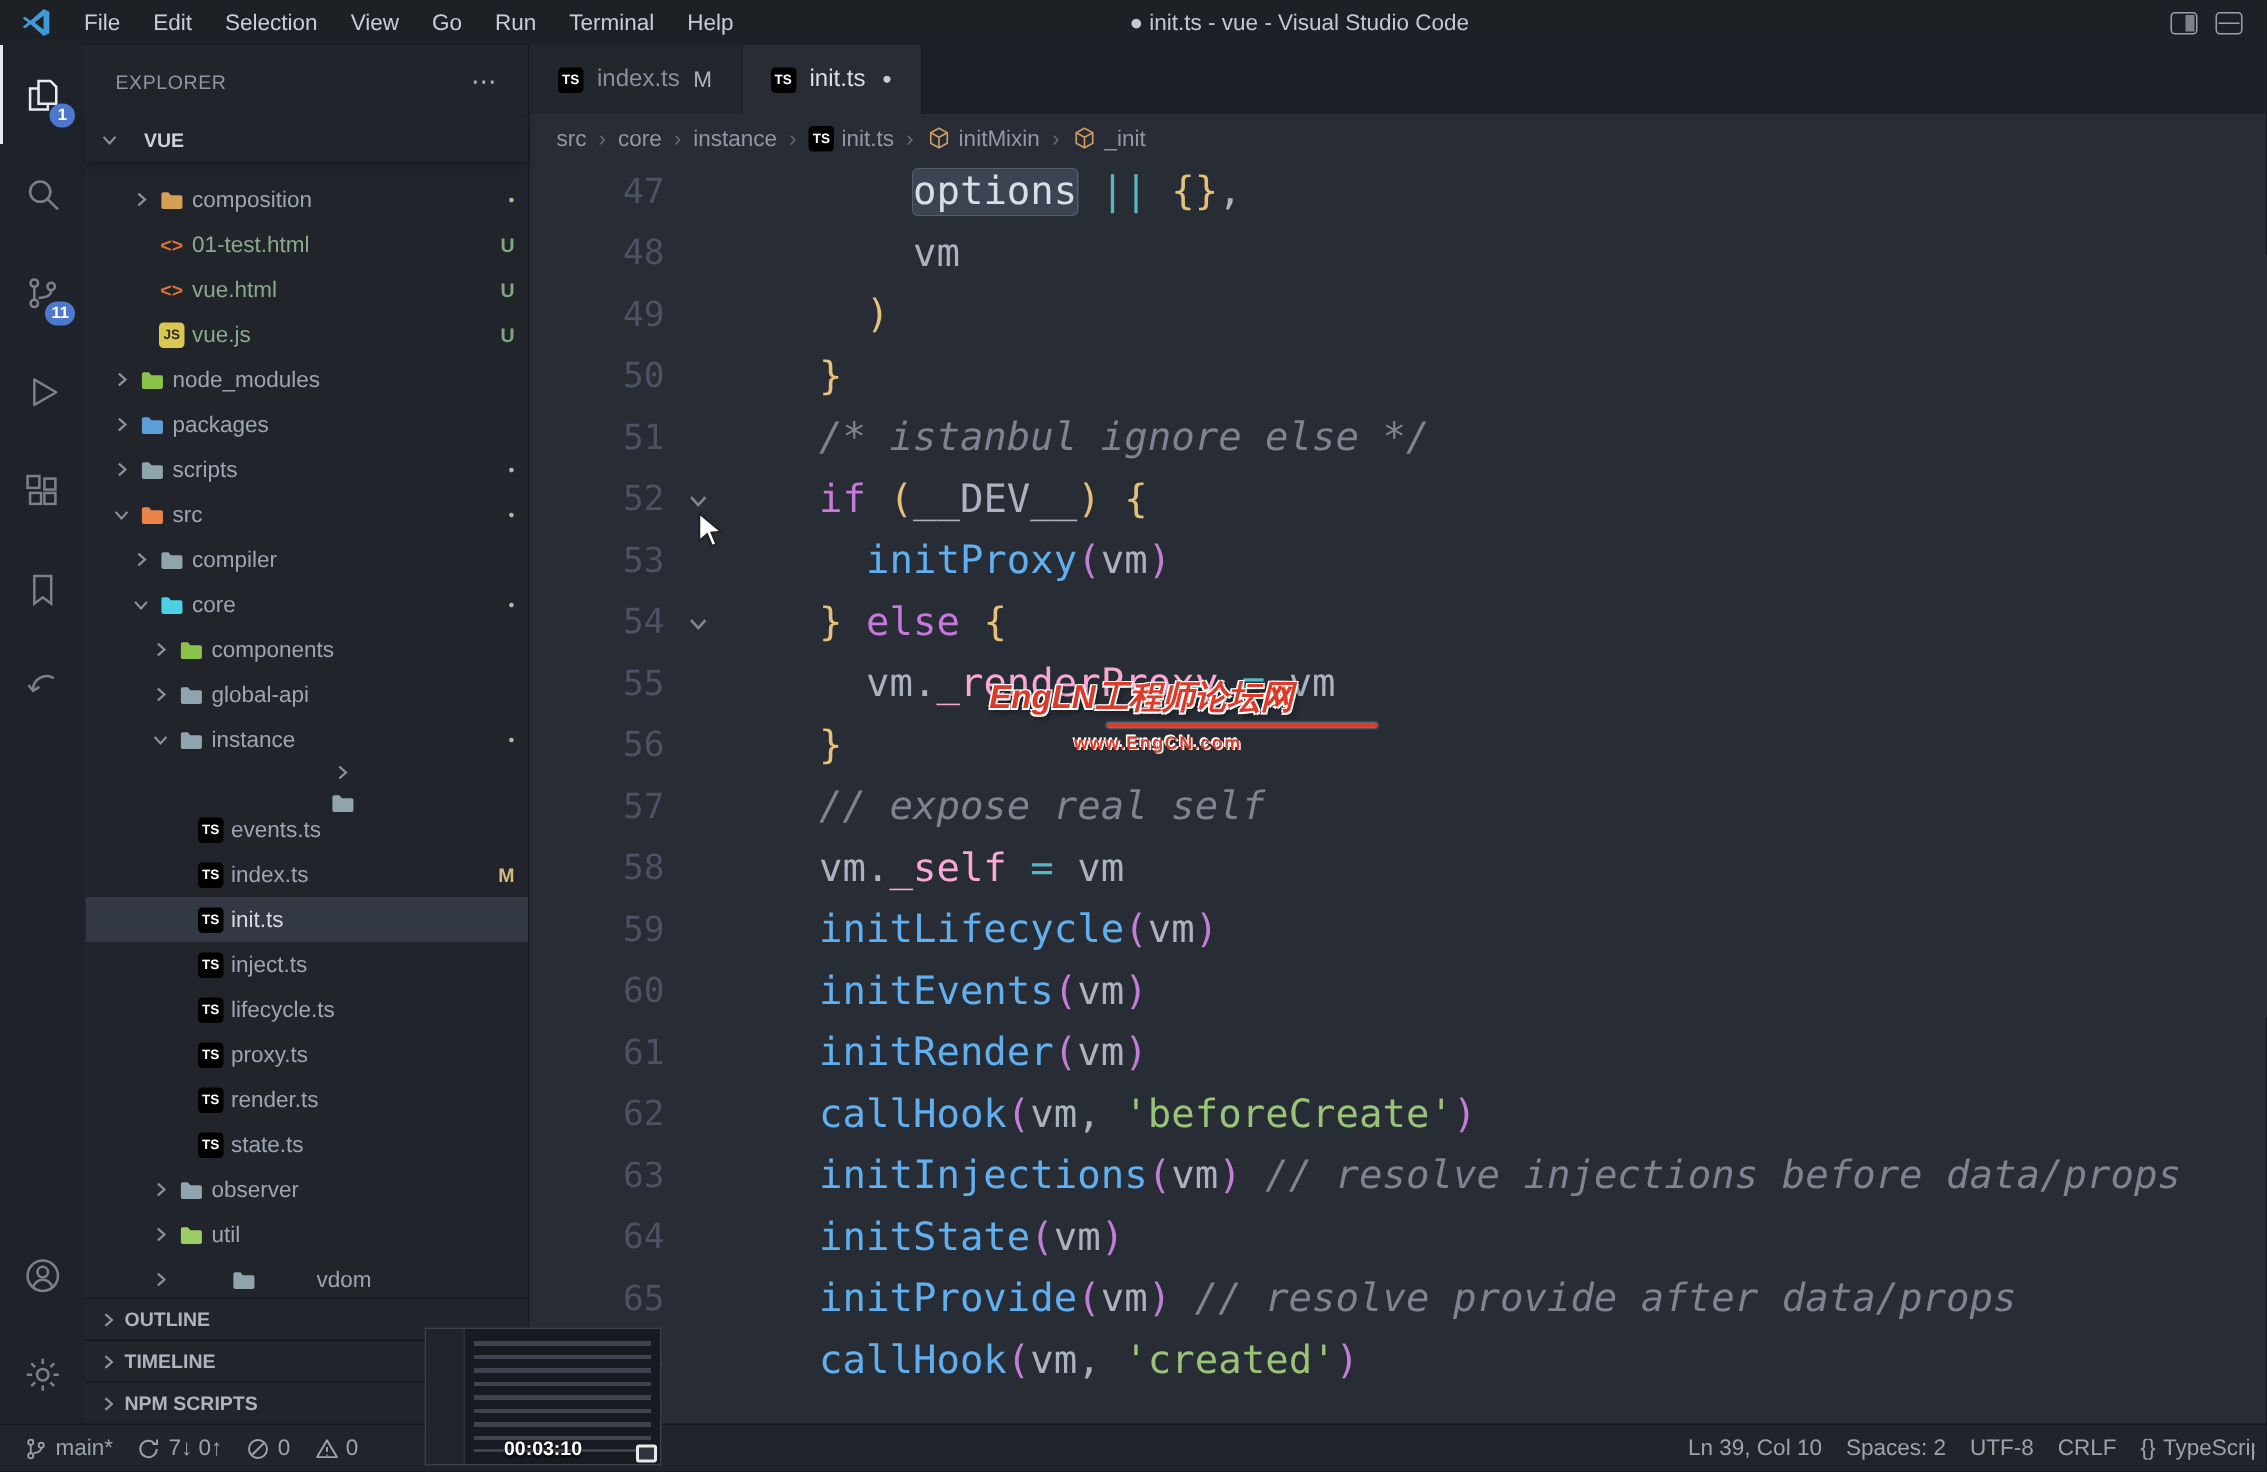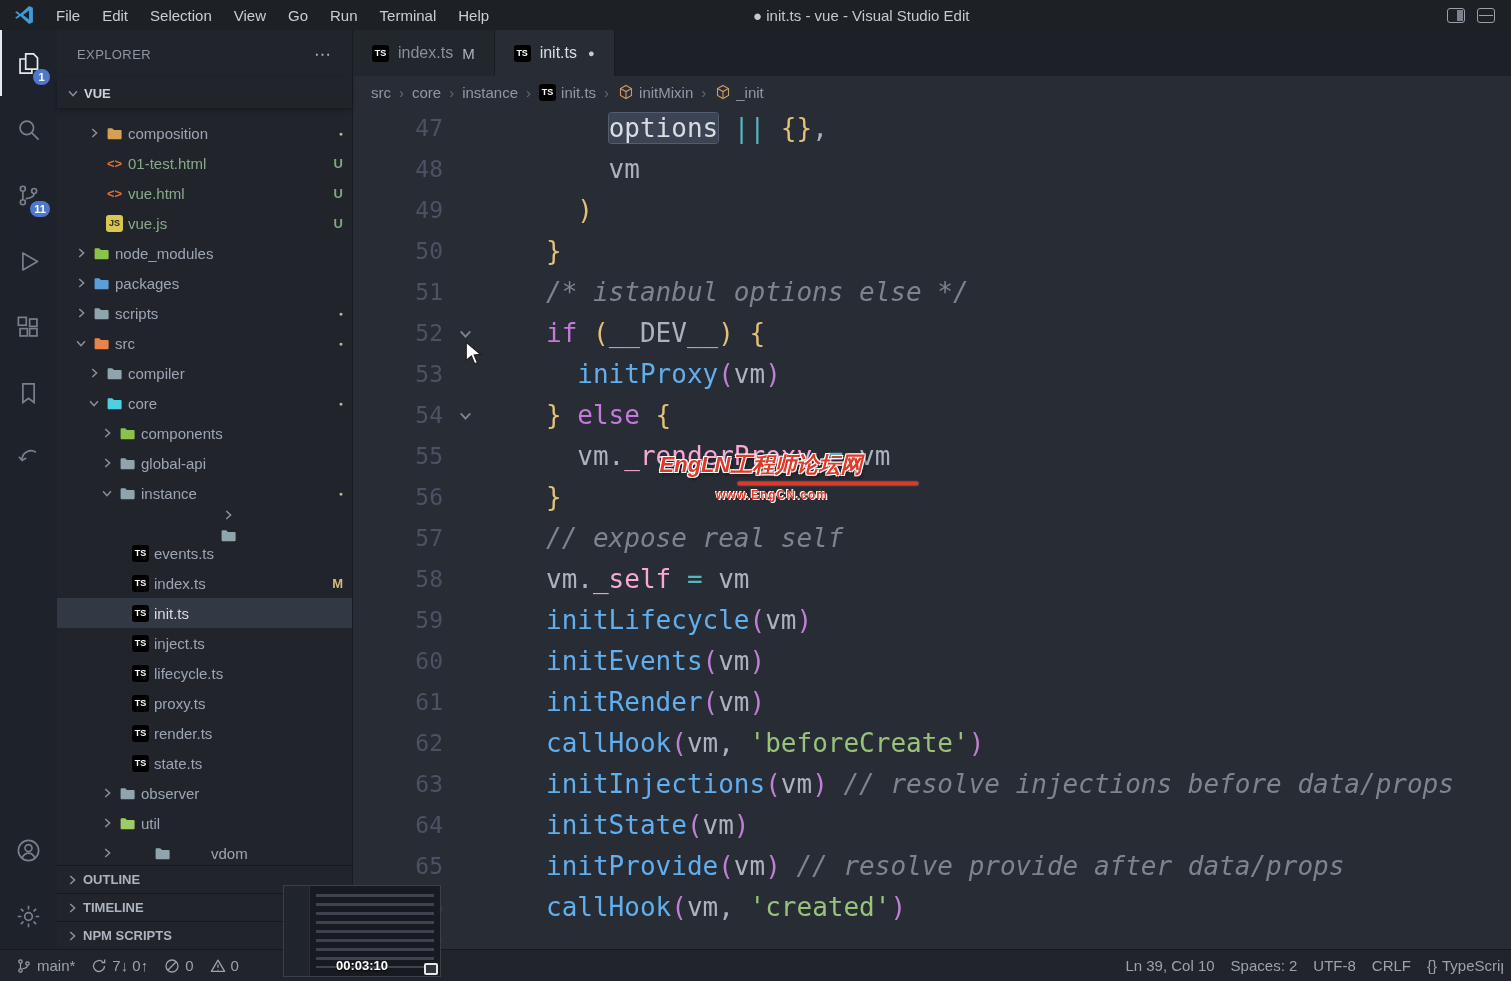--- a/index.html
+++ b/index.html
@@ -25,21 +25,21 @@
 .act-item{height:66px;display:flex;align-items:center;justify-content:center;color:#798089;position:relative;cursor:pointer}
 .act-item.active{color:#e6e9ee;box-shadow:inset 2px 0 0 #e6e9ee}
 .act-item svg{width:27px;height:27px}
 .act-badge{position:absolute;right:7px;bottom:11px;background:#4d78cc;color:#fff;font-size:11px;line-height:1;padding:2.5px 4px;border-radius:9px;min-width:17px;text-align:center;font-weight:700}
 #act-bottom{margin-top:auto}
 
 
 #sidebar{flex:0 0 296px;background:#21252b;display:flex;flex-direction:column;min-height:0;font-size:15px;color:#9da5b4;border-right:1px solid #181b20}
 #sidebar-header{flex:0 0 48px;display:flex;align-items:center;padding:0 20px;font-size:13px;letter-spacing:.4px;color:#8f96a3}
 #sidebar-more{margin-left:auto;letter-spacing:1px;color:#aab1bd;font-size:17px;cursor:pointer}
-#project-row{flex:0 0 30px;display:flex;align-items:center;gap:4px;padding:0 9px;font-weight:700;font-size:13px;color:#ccd2da;box-shadow:0 2px 4px rgba(0,0,0,.3);position:relative;z-index:2;cursor:pointer}
+#project-row{flex:0 0 30px;display:flex;align-items:center;gap:16px;padding:0 9px;font-weight:700;font-size:13px;color:#ccd2da;box-shadow:0 2px 4px rgba(0,0,0,.3);position:relative;z-index:2;cursor:pointer}
 #tree{flex:1;min-height:0;overflow:hidden;padding-top:10px}
 .tree-row{height:30px;display:flex;align-items:center;gap:5px;padding-right:9px;cursor:pointer;white-space:nowrap}
 .tree-row.selected{background:#323844;color:#d7dae0}
 .tree-label{overflow:hidden;text-overflow:ellipsis}
 .lab-u{color:#8aa98b}
 .chev{flex:0 0 14px;display:flex;justify-content:center;align-items:center;color:#8a929e}
 .chev svg{width:14px;height:14px}
 .fi{flex:0 0 17px;height:17px;display:flex;align-items:center;justify-content:center;border-radius:3px;font-weight:700}
 .fi svg{width:17px;height:17px}
 .fi-ts{background:#000000;color:#fff;font-size:9px}
@@ -106,21 +106,21 @@
     <div id="menus">
         <div class="menu-item">File</div>
         <div class="menu-item">Edit</div>
         <div class="menu-item">Selection</div>
         <div class="menu-item">View</div>
         <div class="menu-item">Go</div>
         <div class="menu-item">Run</div>
         <div class="menu-item">Terminal</div>
         <div class="menu-item">Help</div>
       </div>
-    <div id="window-title">● init.ts - vue - Visual Studio Edit</div>
+    <div id="window-title">● init.ts - vue - Visual Studio Code</div>
     <div id="titlebar-icons">
       <span class="tb-icon split"></span>
       <span class="tb-icon grid"></span>
     </div>
   </div>
 
   <div id="main">
     <div id="activitybar">
       <div id="act-top">
           <div class="act-item active">
@@ -547,21 +547,21 @@
               <span class="ct"><span class="t-d">  </span><span class="t-g">)</span></span>
             </div>
             <div class="line">
               <span class="ln">50</span>
               <span class="foldc"></span>
               <span class="ct"><span class="t-g">}</span></span>
             </div>
             <div class="line">
               <span class="ln">51</span>
               <span class="foldc"></span>
-              <span class="ct"><span class="t-c">/* istanbul options else */</span></span>
+              <span class="ct"><span class="t-c">/* istanbul ignore else */</span></span>
             </div>
             <div class="line">
               <span class="ln">52</span>
               <span class="foldc">
                 <svg viewBox="0 0 16 16" fill="none" stroke="currentColor" stroke-width="1.7">
                   <path d="M3.5 6l4.5 5 4.5-5"></path>
                 </svg>
               </span>
               <span class="ct"><span class="t-k">if</span><span class="t-d"> </span><span class="t-g">(</span><span class="t-d">__DEV__</span><span class="t-g">)</span><span class="t-d"> </span><span class="t-g">{</span></span>
             </div>

